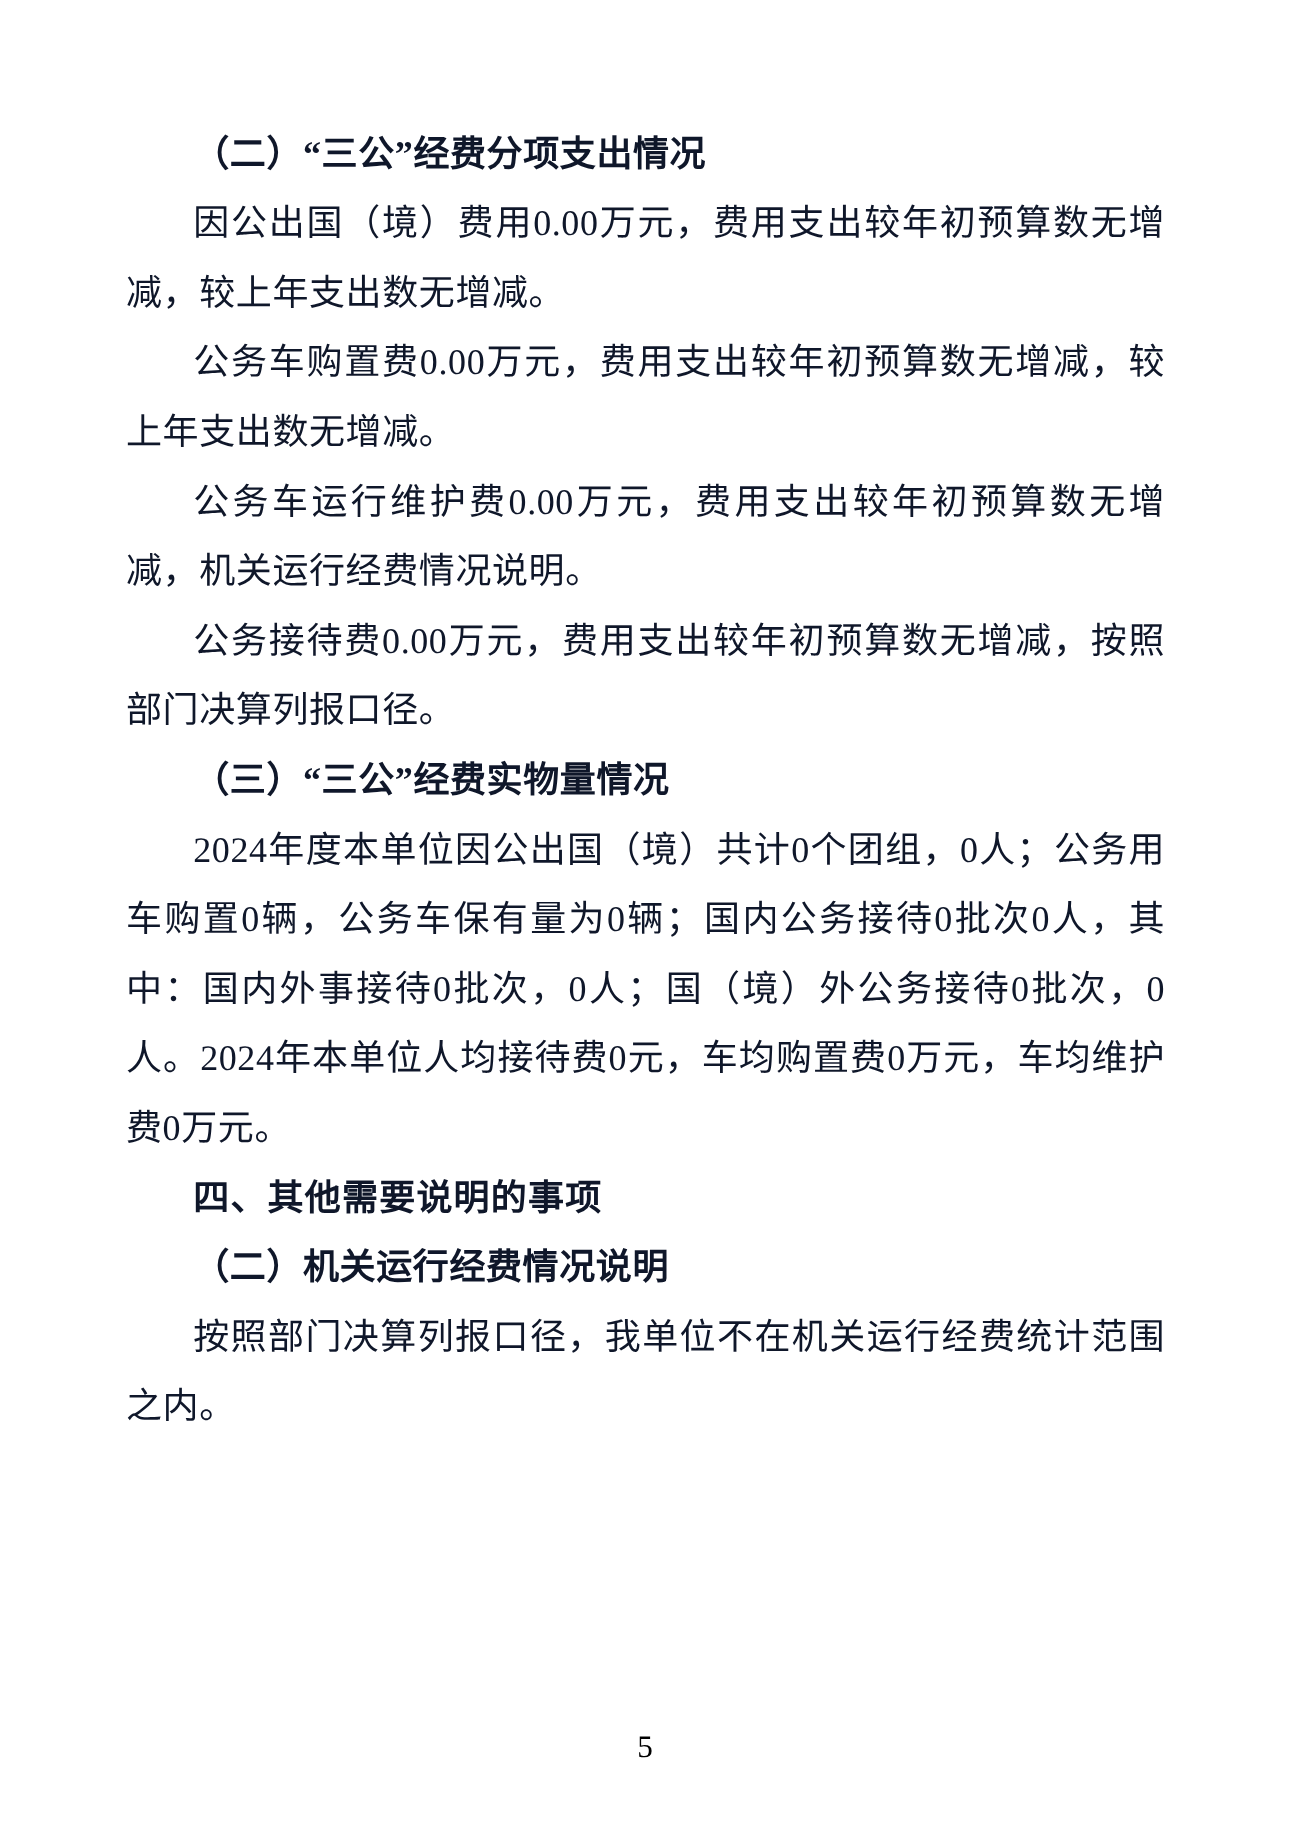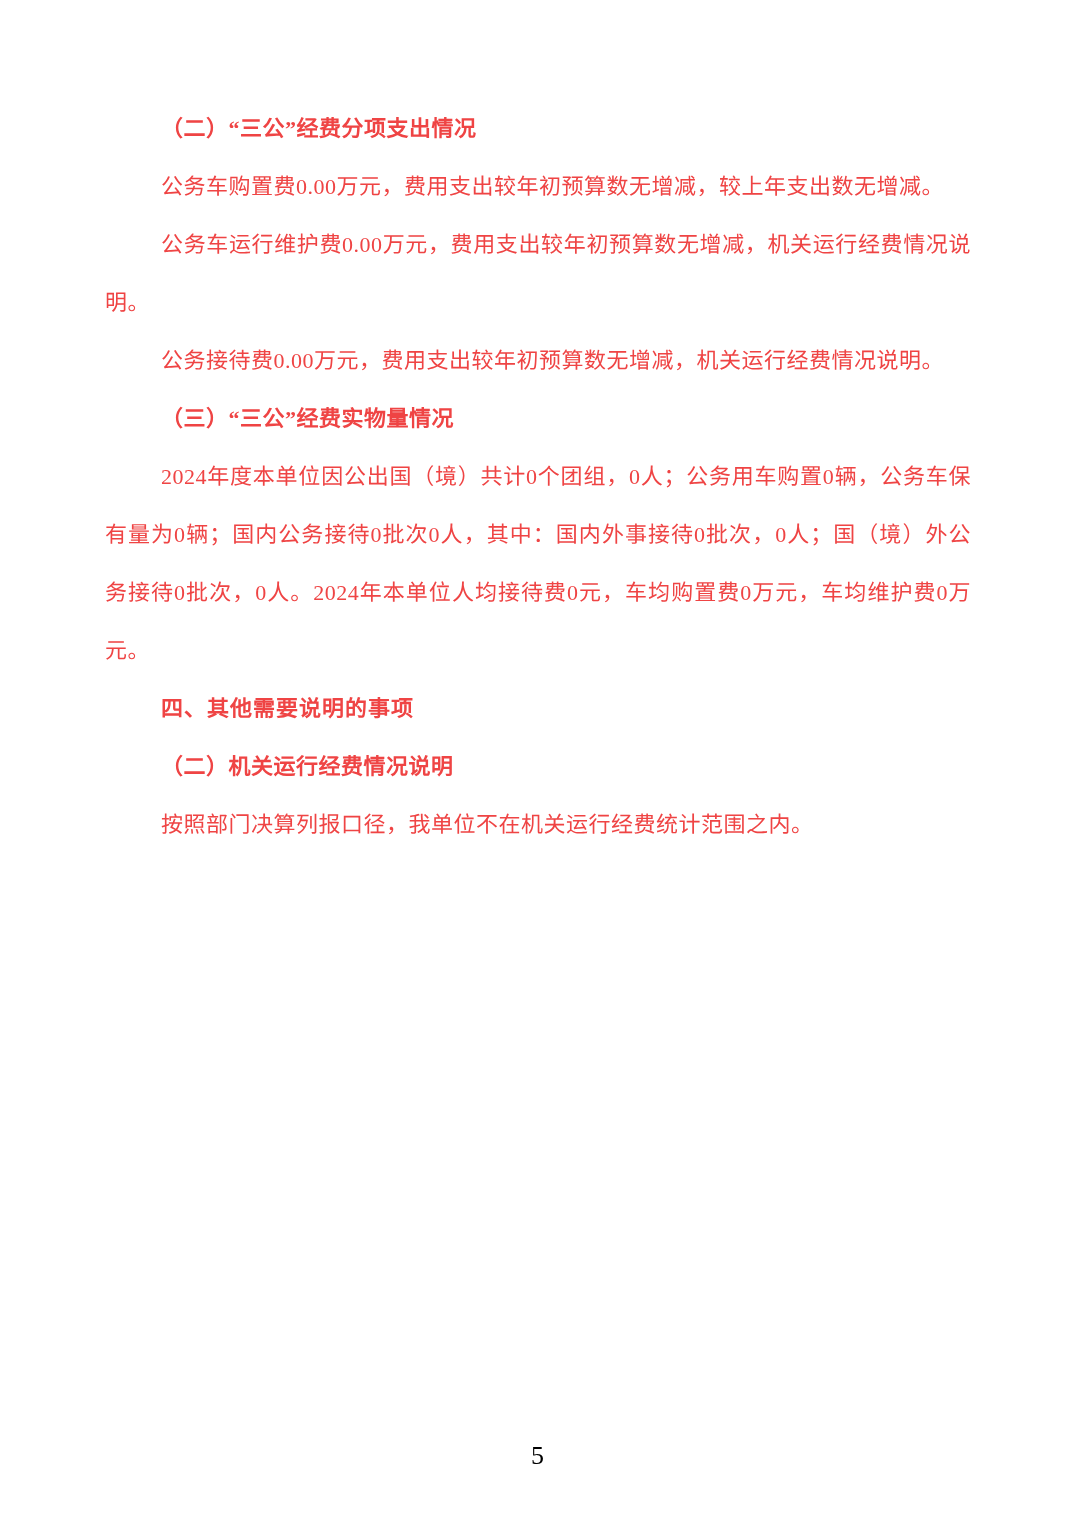--- a/index.html
+++ b/index.html
@@ -18,28 +18,28 @@
   }
   .content {
     position: absolute;
     left: 105px;
     top: 100px;
     width: 866px;
   }
   .blk {
     margin: 0;
     padding: 0;
-    font-size: 22px;
+    font-size: 30px;
     line-height: 58px;
     letter-spacing: 0.5px;
     text-align: justify;
     text-justify: inter-character;
     text-indent: 56px;
     font-weight: normal;
-    color: #ef4444;
+    color: #0f172a;
   }
   .sub {
     font-weight: bold;
   }
   .hei {
     font-family: Liberation Serif, serif;
     font-weight: bold;
     letter-spacing: 1px;
   }
   .footer {
@@ -52,23 +52,24 @@
     line-height: 40px;
     color: #000000;
   }
 </style>
 </head>
 <body>
 
 <div class="page">
   <main class="content">
     <h3 class="blk sub">（二）“三公”经费分项支出情况</h3>
+    <p class="blk">因公出国（境）费用0.00万元，费用支出较年初预算数无增减，较上年支出数无增减。</p>
     <p class="blk">公务车购置费0.00万元，费用支出较年初预算数无增减，较上年支出数无增减。</p>
     <p class="blk">公务车运行维护费0.00万元，费用支出较年初预算数无增减，机关运行经费情况说明。</p>
-    <p class="blk">公务接待费0.00万元，费用支出较年初预算数无增减，机关运行经费情况说明。</p>
+    <p class="blk">公务接待费0.00万元，费用支出较年初预算数无增减，按照部门决算列报口径。</p>
     <h3 class="blk sub">（三）“三公”经费实物量情况</h3>
     <p class="blk">2024年度本单位因公出国（境）共计0个团组，0人；公务用车购置0辆，公务车保有量为0辆；国内公务接待0批次0人，其中：国内外事接待0批次，0人；国（境）外公务接待0批次，0人。2024年本单位人均接待费0元，车均购置费0万元，车均维护费0万元。</p>
     <h2 class="blk hei">四、其他需要说明的事项</h2>
     <h3 class="blk sub">（二）机关运行经费情况说明</h3>
     <p class="blk">按照部门决算列报口径，我单位不在机关运行经费统计范围之内。</p>
   </main>
 
   <footer class="footer">
     <span>5</span>
   </footer>

